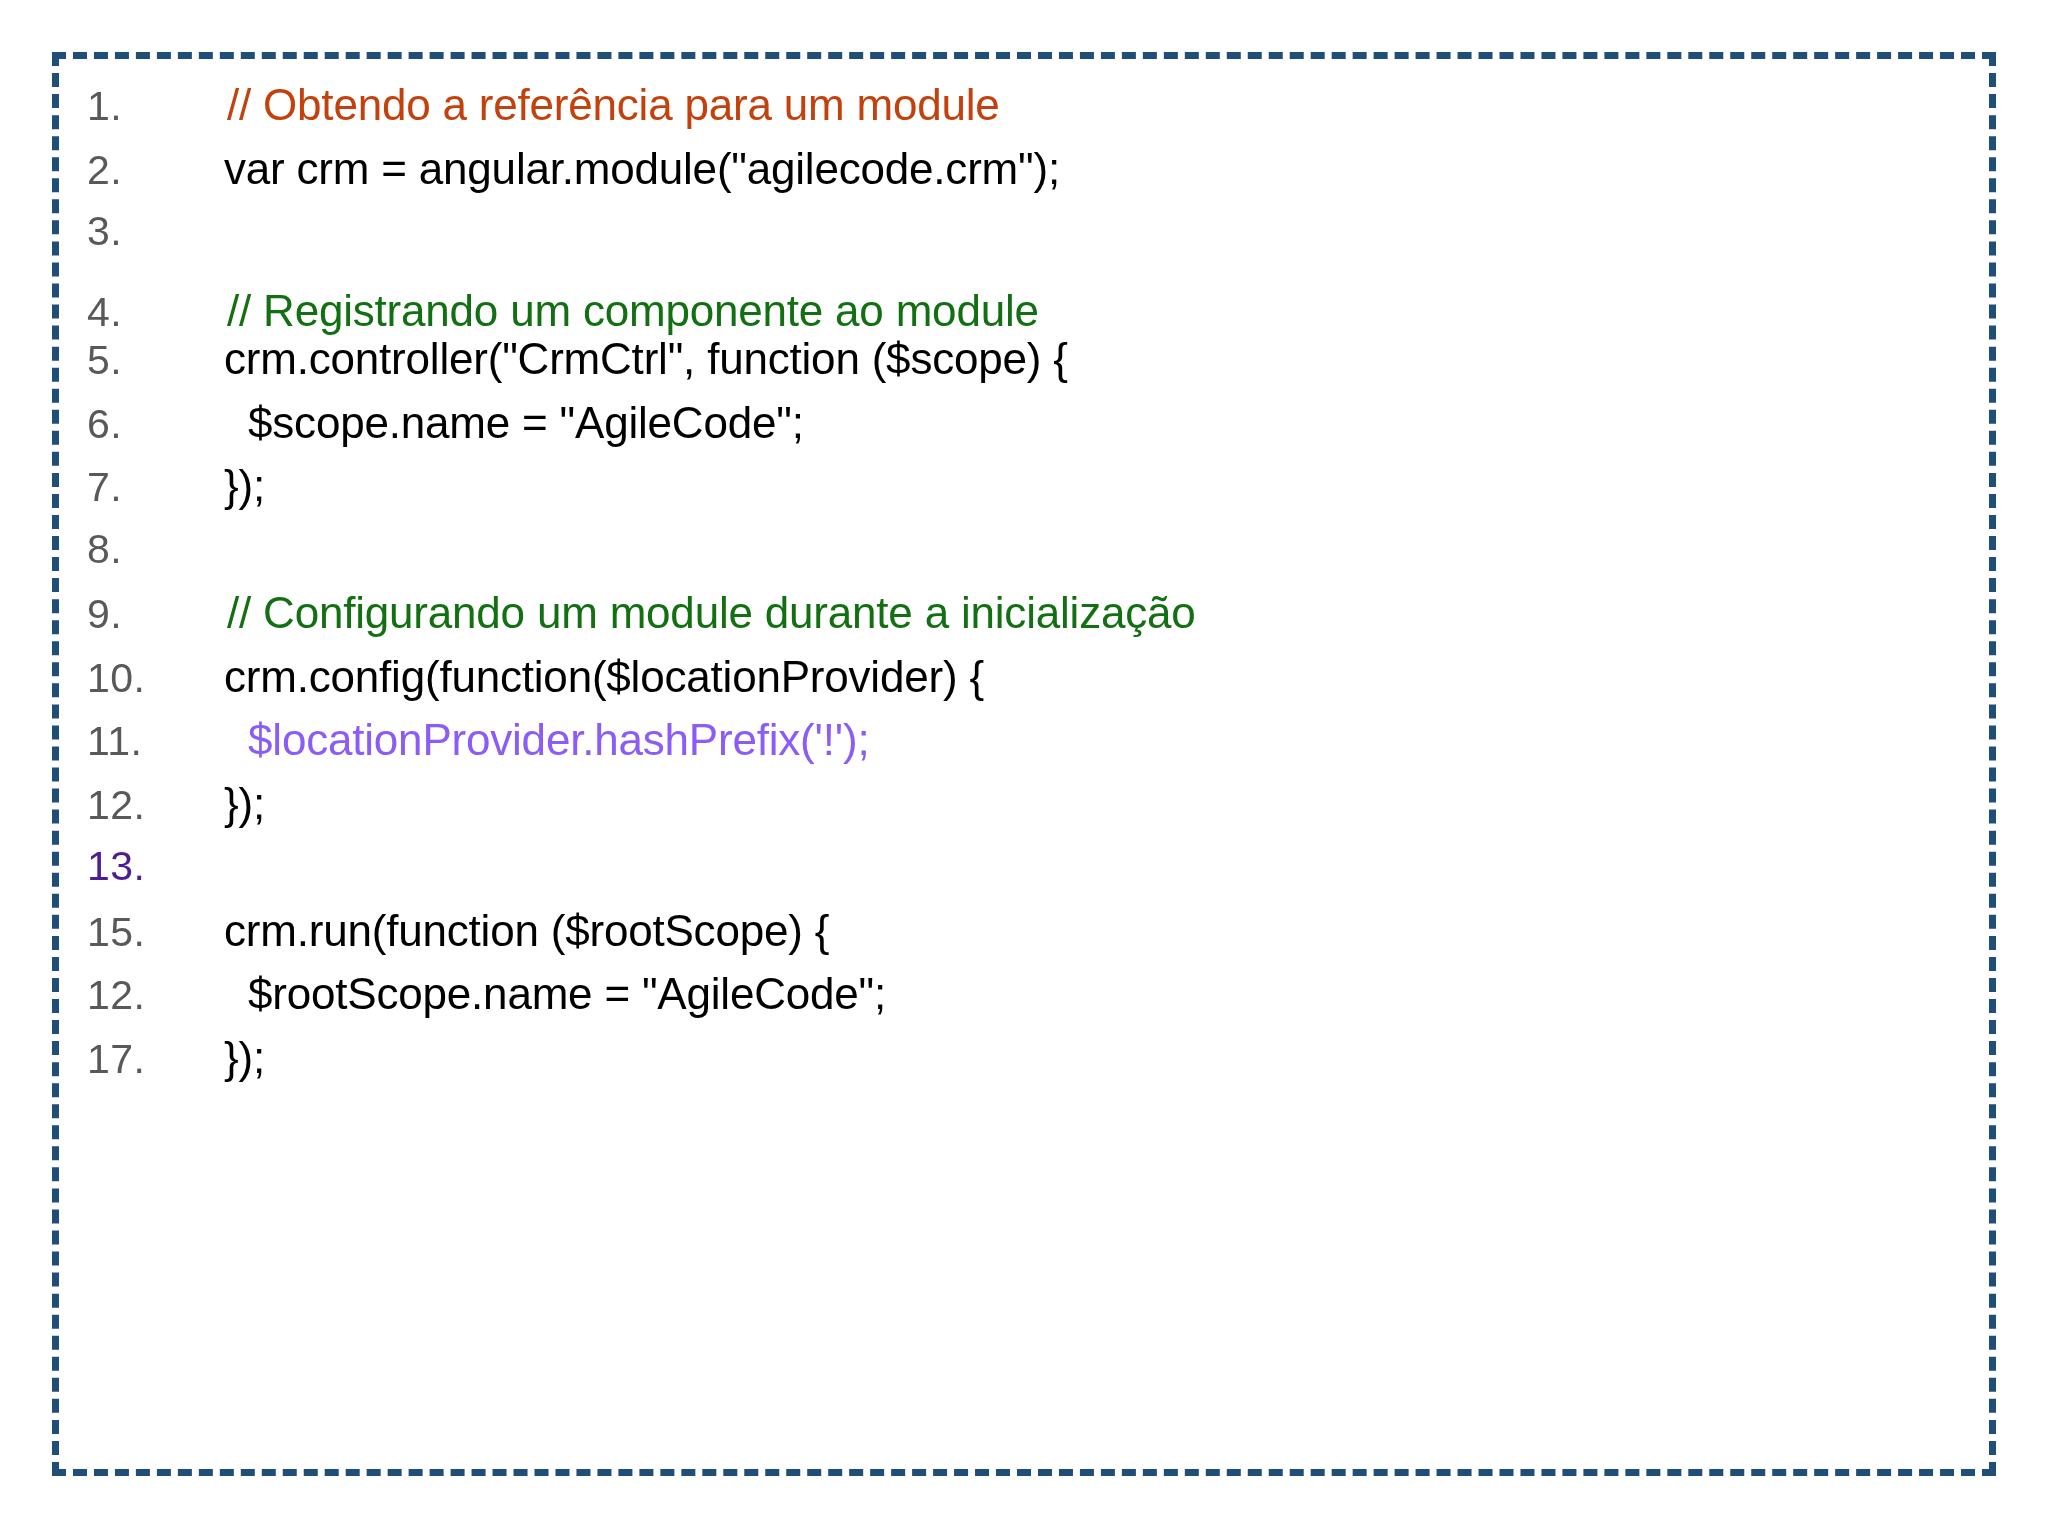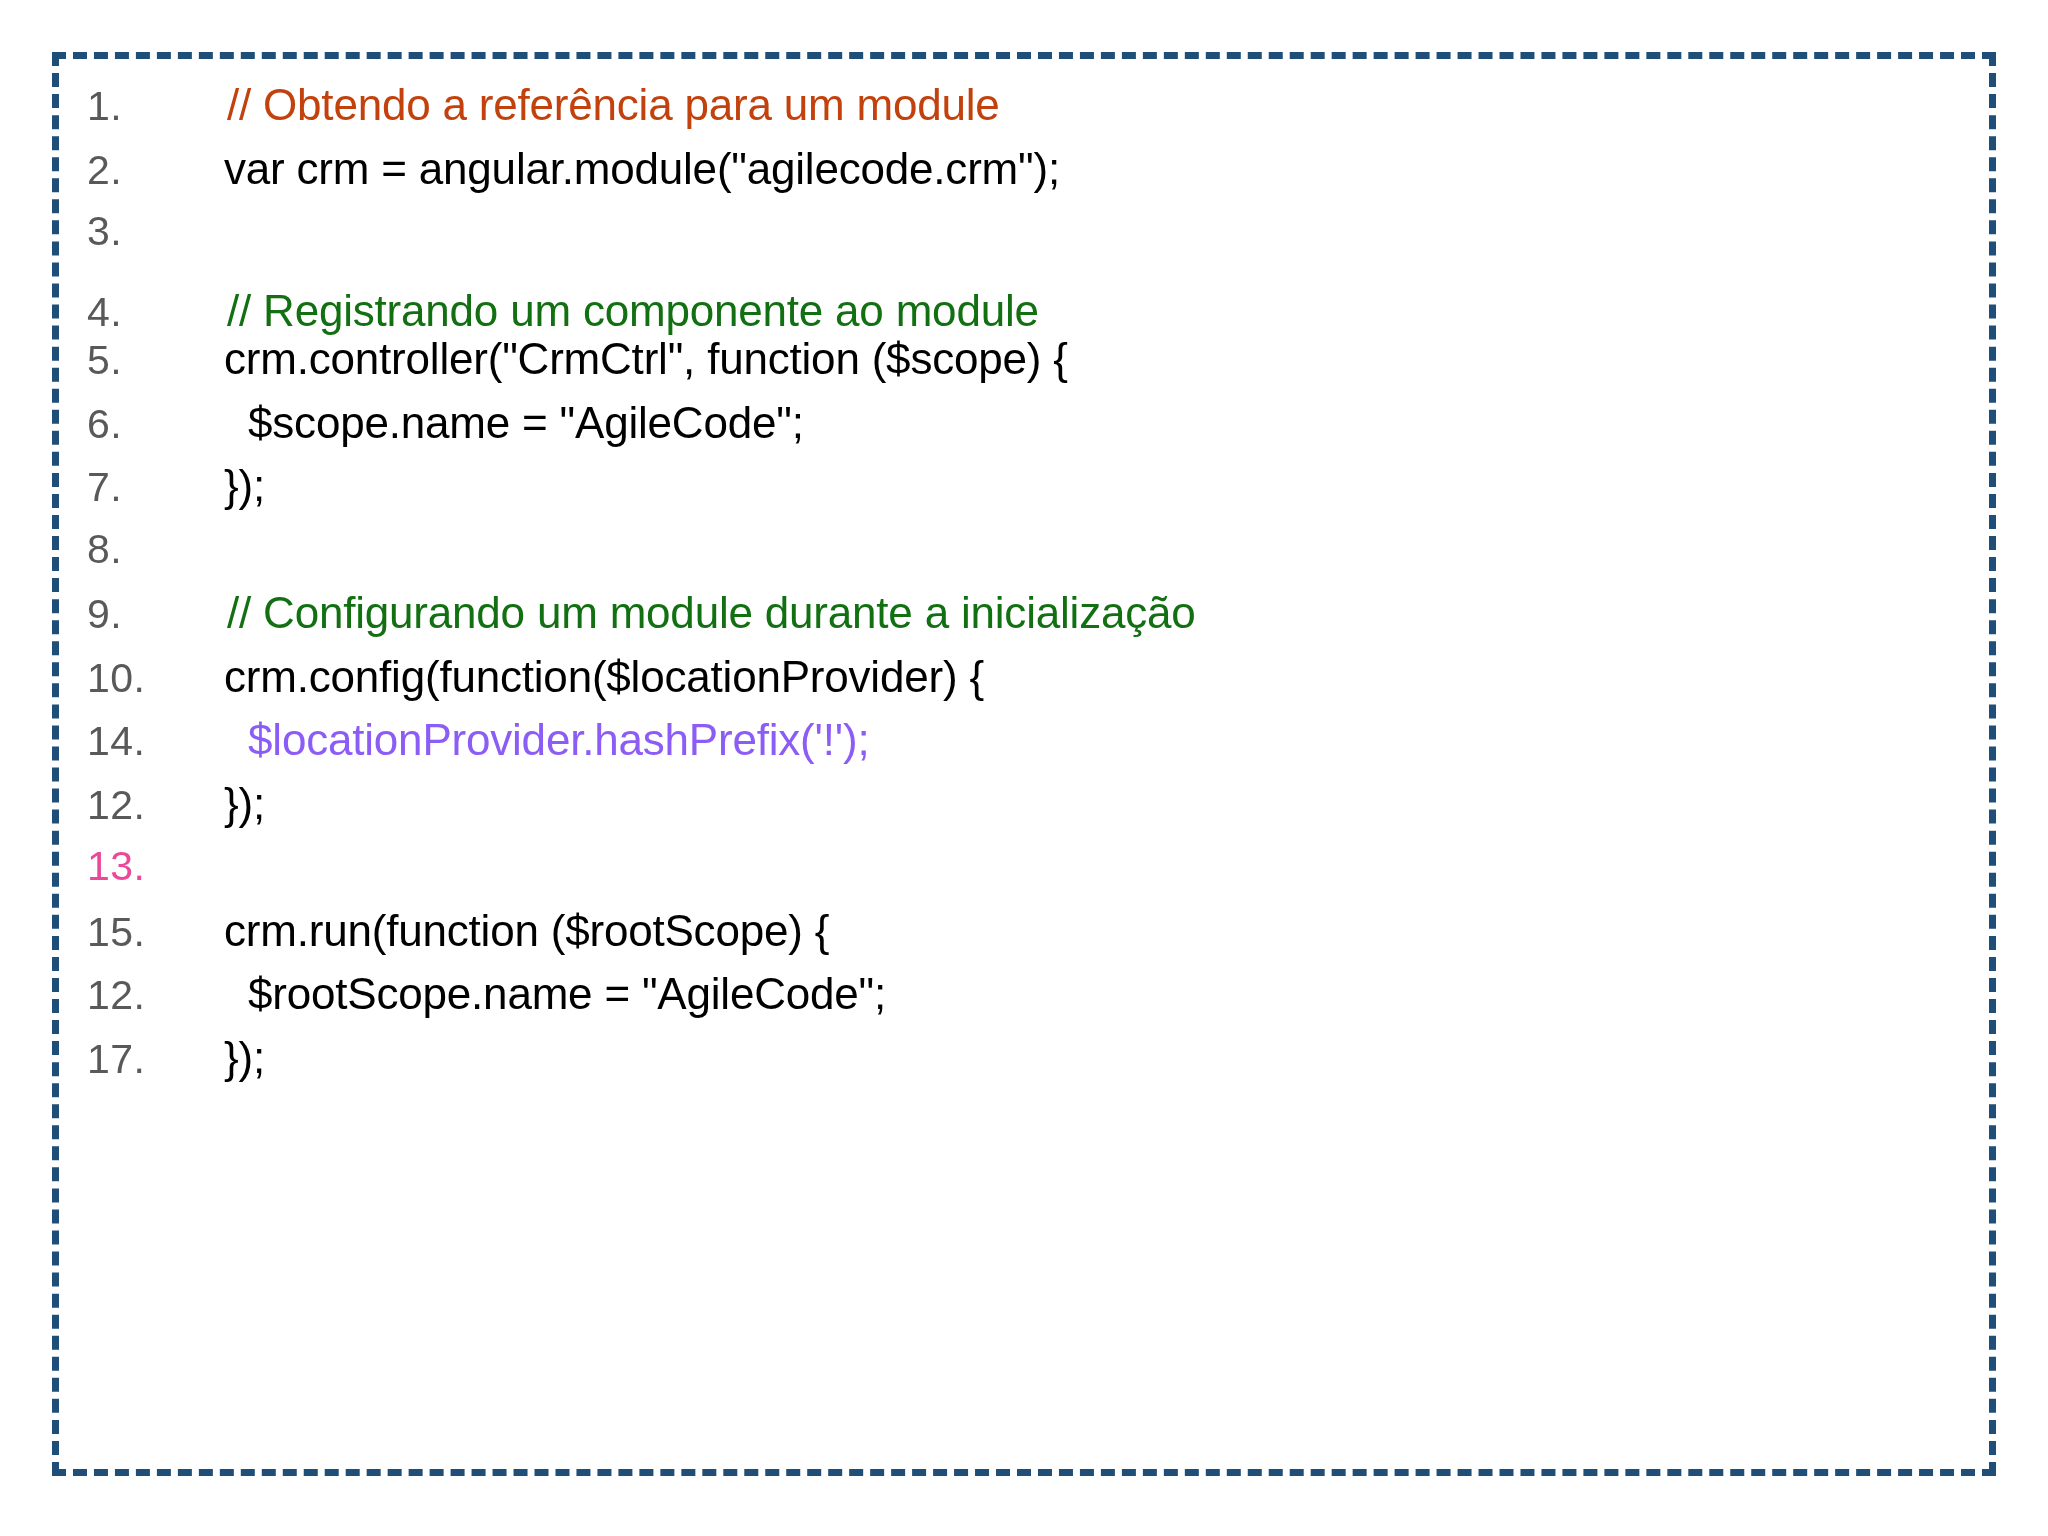--- a/index.html
+++ b/index.html
@@ -82,20 +82,20 @@
       <div class="code-line"><span class="line-number" style="color: rgb(89, 89, 89);">1.</span><span class="line-text comment" style="color: #c2410c;">// Obtendo a referência para um module</span></div>
       <div class="code-line"><span class="line-number" style="color: rgb(89, 89, 89);">2.</span><span class="line-text code" style="color: rgb(0, 0, 0);">var crm = angular.module("agilecode.crm");</span></div>
       <div class="code-line"><span class="line-number" style="color: rgb(89, 89, 89);">3.</span><span class="line-text blank"></span></div>
       <div class="code-line"><span class="line-number" style="color: rgb(89, 89, 89);">4.</span><span class="line-text comment" style="color: rgb(18, 112, 18); margin-top: 15px;">// Registrando um componente ao module</span></div>
       <div class="code-line"><span class="line-number" style="color: rgb(89, 89, 89);">5.</span><span class="line-text code" style="color: rgb(0, 0, 0);">crm.controller("CrmCtrl", function ($scope) {</span></div>
       <div class="code-line"><span class="line-number" style="color: rgb(89, 89, 89);">6.</span><span class="line-text code" style="color: rgb(0, 0, 0);">  $scope.name = "AgileCode";</span></div>
       <div class="code-line"><span class="line-number" style="color: rgb(89, 89, 89);">7.</span><span class="line-text code" style="color: rgb(0, 0, 0);">});</span></div>
       <div class="code-line"><span class="line-number" style="color: rgb(89, 89, 89);">8.</span><span class="line-text blank"></span></div>
       <div class="code-line"><span class="line-number" style="color: rgb(89, 89, 89);">9.</span><span class="line-text comment" style="color: rgb(18, 112, 18);">// Configurando um module durante a inicialização</span></div>
       <div class="code-line"><span class="line-number" style="color: rgb(89, 89, 89);">10.</span><span class="line-text code" style="color: rgb(0, 0, 0);">crm.config(function($locationProvider) {</span></div>
-      <div class="code-line"><span class="line-number" style="color: rgb(89, 89, 89);">14.</span><span class="line-text code" style="color: #8b5cf6;">  $locationProvider.hashPrefix('!');</span></div>
+      <div class="code-line"><span class="line-number" style="color: rgb(89, 89, 89);">11.</span><span class="line-text code" style="color: #8b5cf6;">  $locationProvider.hashPrefix('!');</span></div>
       <div class="code-line"><span class="line-number" style="color: rgb(89, 89, 89);">12.</span><span class="line-text code" style="color: rgb(0, 0, 0);">});</span></div>
-      <div class="code-line"><span class="line-number" style="color: #ec4899;">13.</span><span class="line-text blank"></span></div>
+      <div class="code-line"><span class="line-number" style="color: #4c1d95;">13.</span><span class="line-text blank"></span></div>
       <div class="code-line"><span class="line-number" style="color: rgb(89, 89, 89);">15.</span><span class="line-text code" style="color: rgb(0, 0, 0);">crm.run(function ($rootScope) {</span></div>
       <div class="code-line"><span class="line-number" style="color: rgb(89, 89, 89);">12.</span><span class="line-text code" style="color: rgb(0, 0, 0);">  $rootScope.name = "AgileCode";</span></div>
       <div class="code-line"><span class="line-number" style="color: rgb(89, 89, 89);">17.</span><span class="line-text code" style="color: rgb(0, 0, 0);">});</span></div>
     </div>
 </div>
 
 </body></html>

